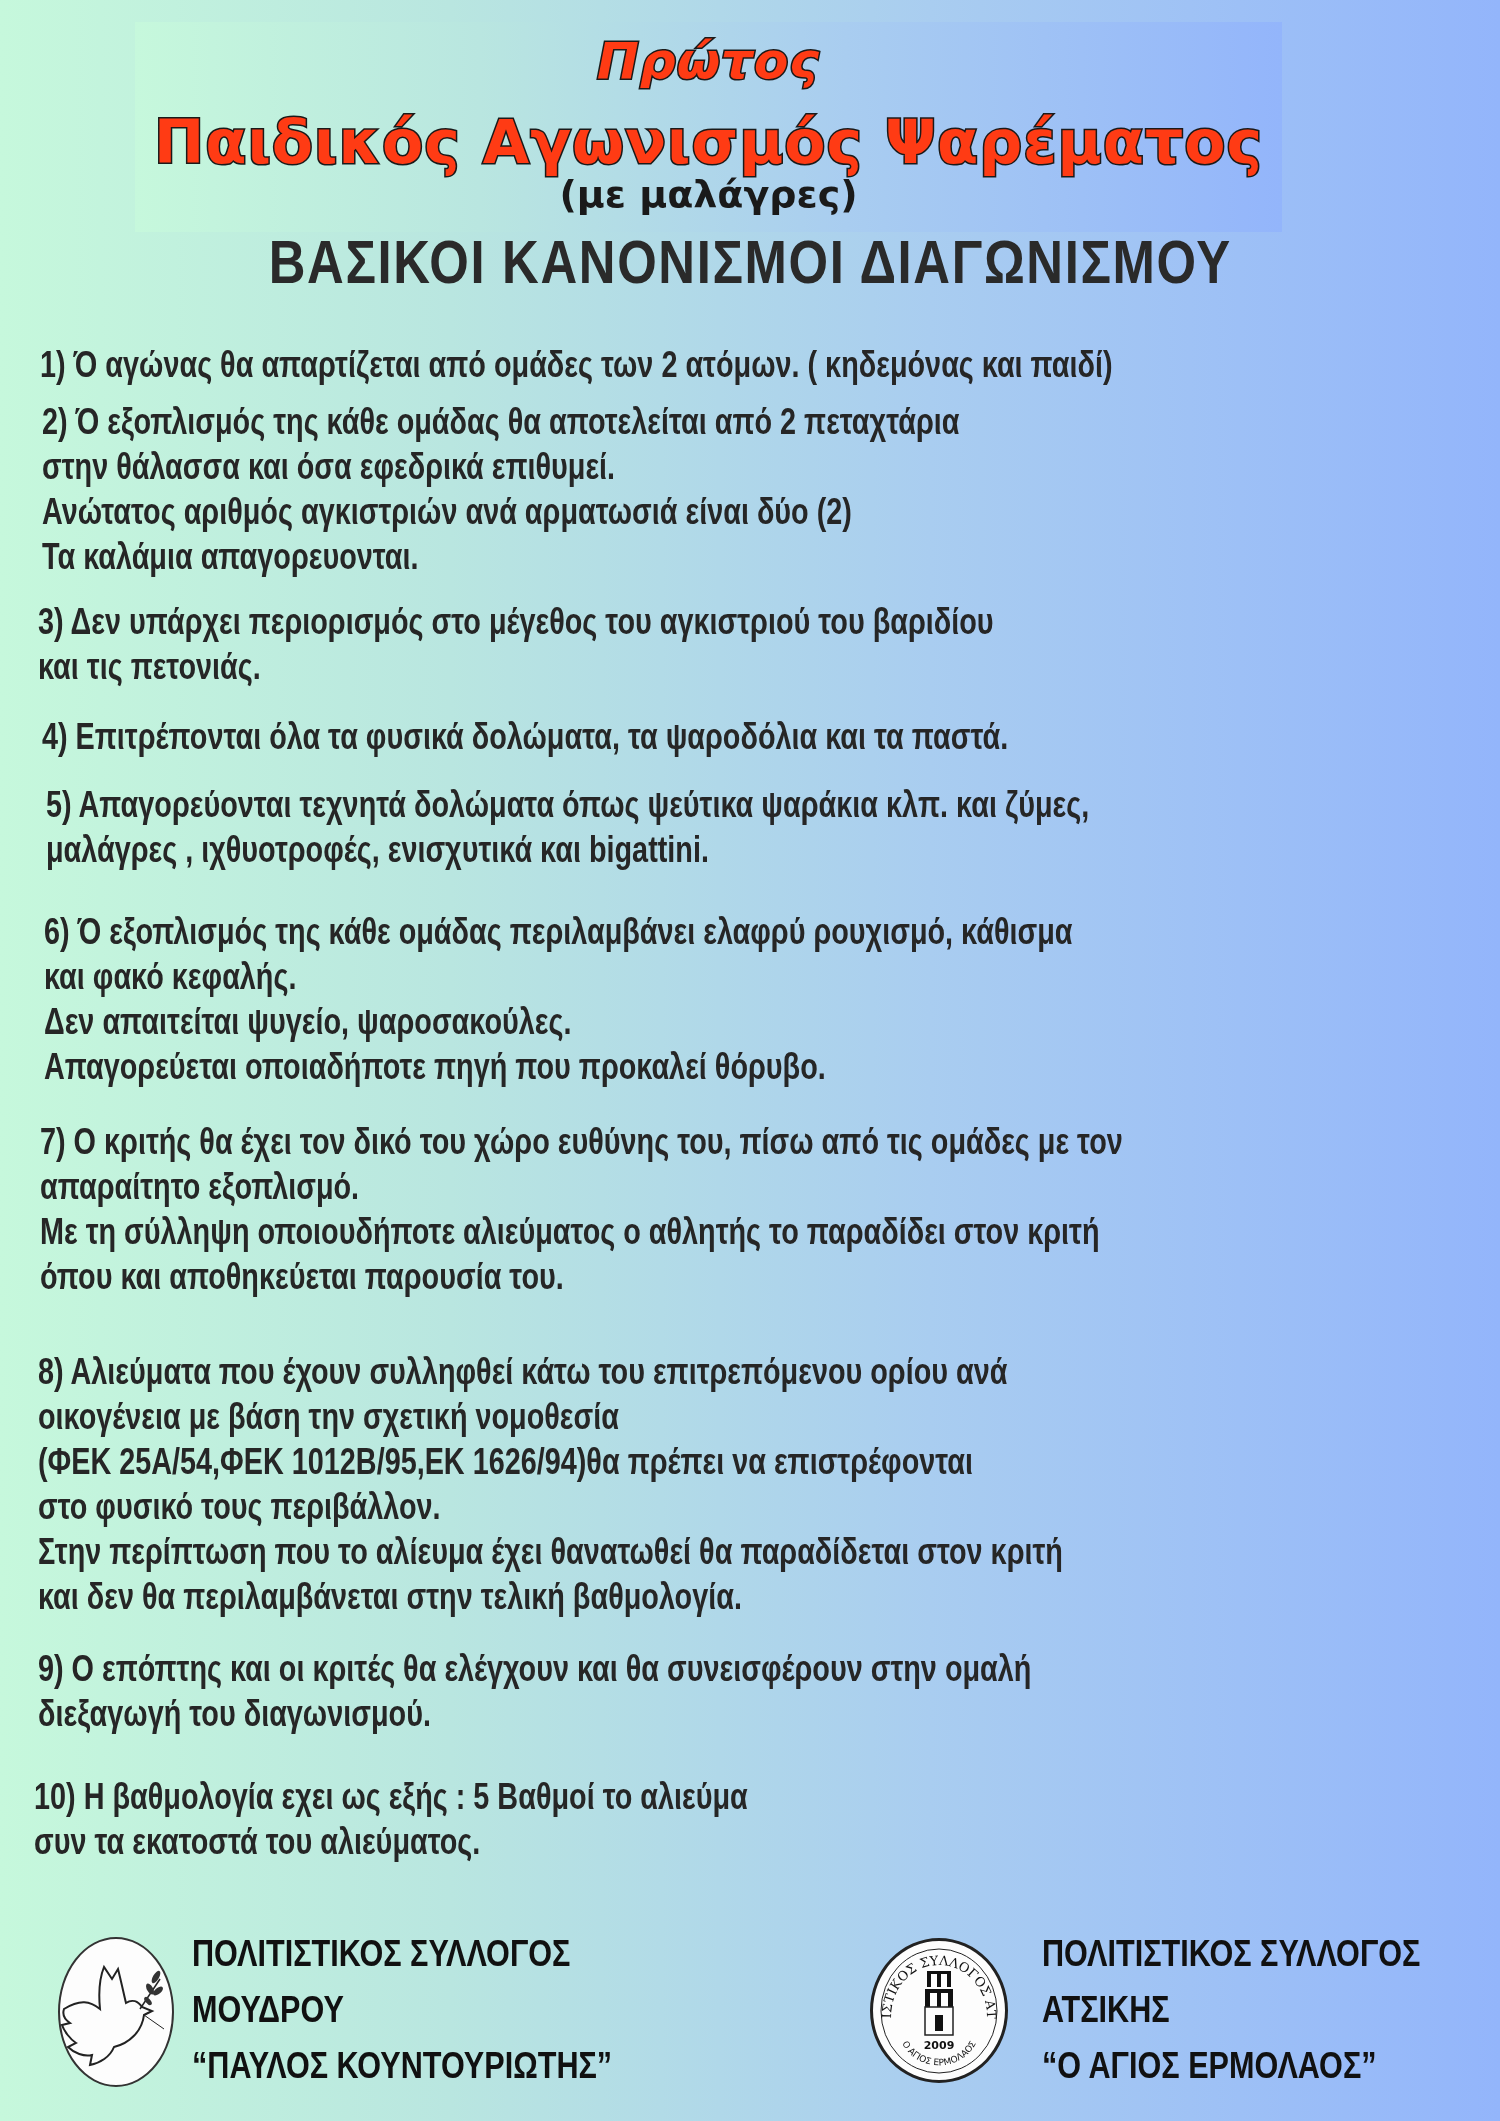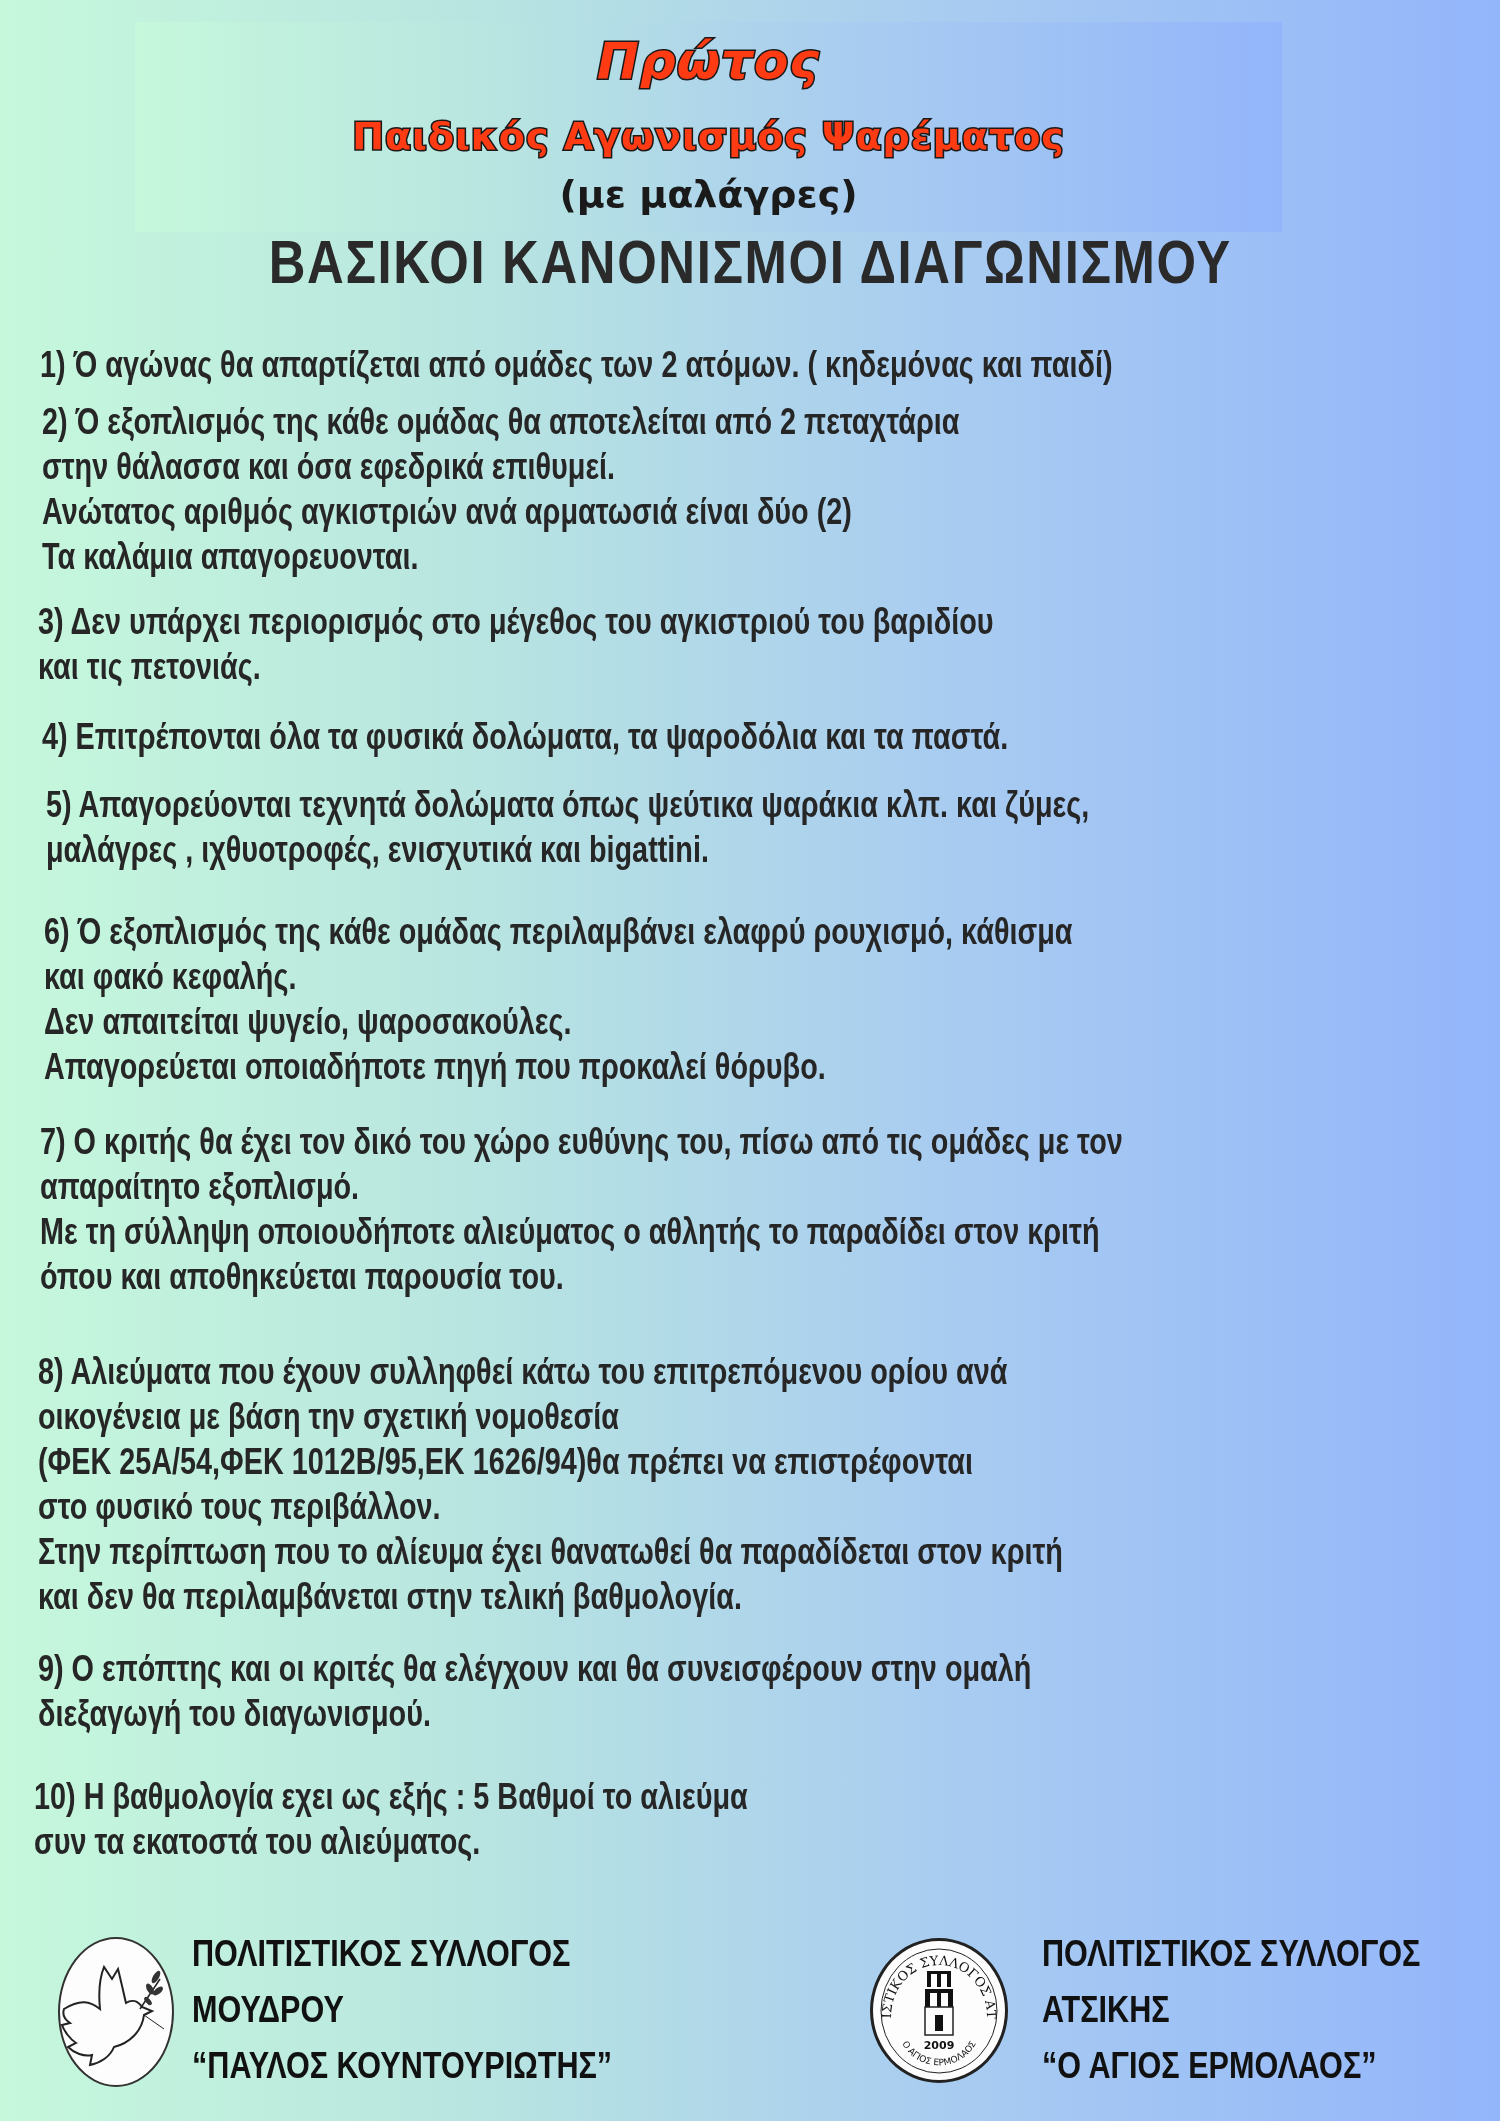--- a/index.html
+++ b/index.html
@@ -14,21 +14,21 @@
     }
     .title-line {
       position: absolute; left: 0; width: 100%; text-align: center;
       font-family: "DejaVu Sans", sans-serif; font-weight: bold;
       color: #ff3b14;
       -webkit-text-stroke: 3px #1a1a1a;
       paint-order: stroke fill;
       letter-spacing: 1px;
     }
     .t1 { top: 10px; font-size: 50px; font-style: italic; }
-    .t2 { top: 92px; font-size: 38px; }
+    .t2 { top: 85px; font-size: 60px; }
     .sub {
       position: absolute; left: 0; width: 100%; top: 150px; text-align: center;
       font-family: "DejaVu Sans", sans-serif; font-weight: bold;
       font-size: 38px; color: #1a1a1a;
     }
     .heading {
       position: absolute; left: 0; width: 1500px; top: 226px; text-align: center;
       font-family: "Liberation Sans", sans-serif; font-weight: bold;
       font-size: 62px; color: #2a2a2a; letter-spacing: 2px;
     }

